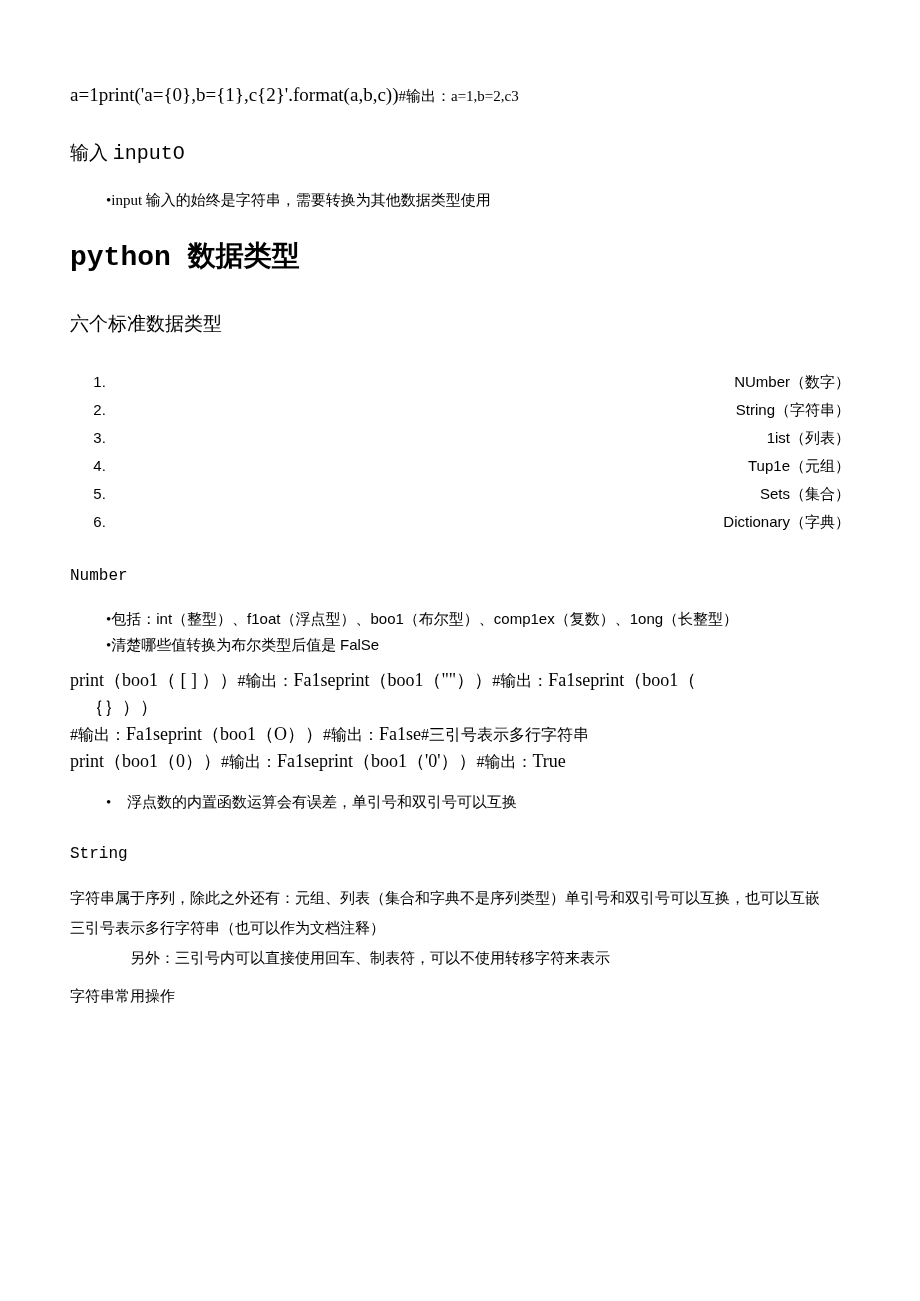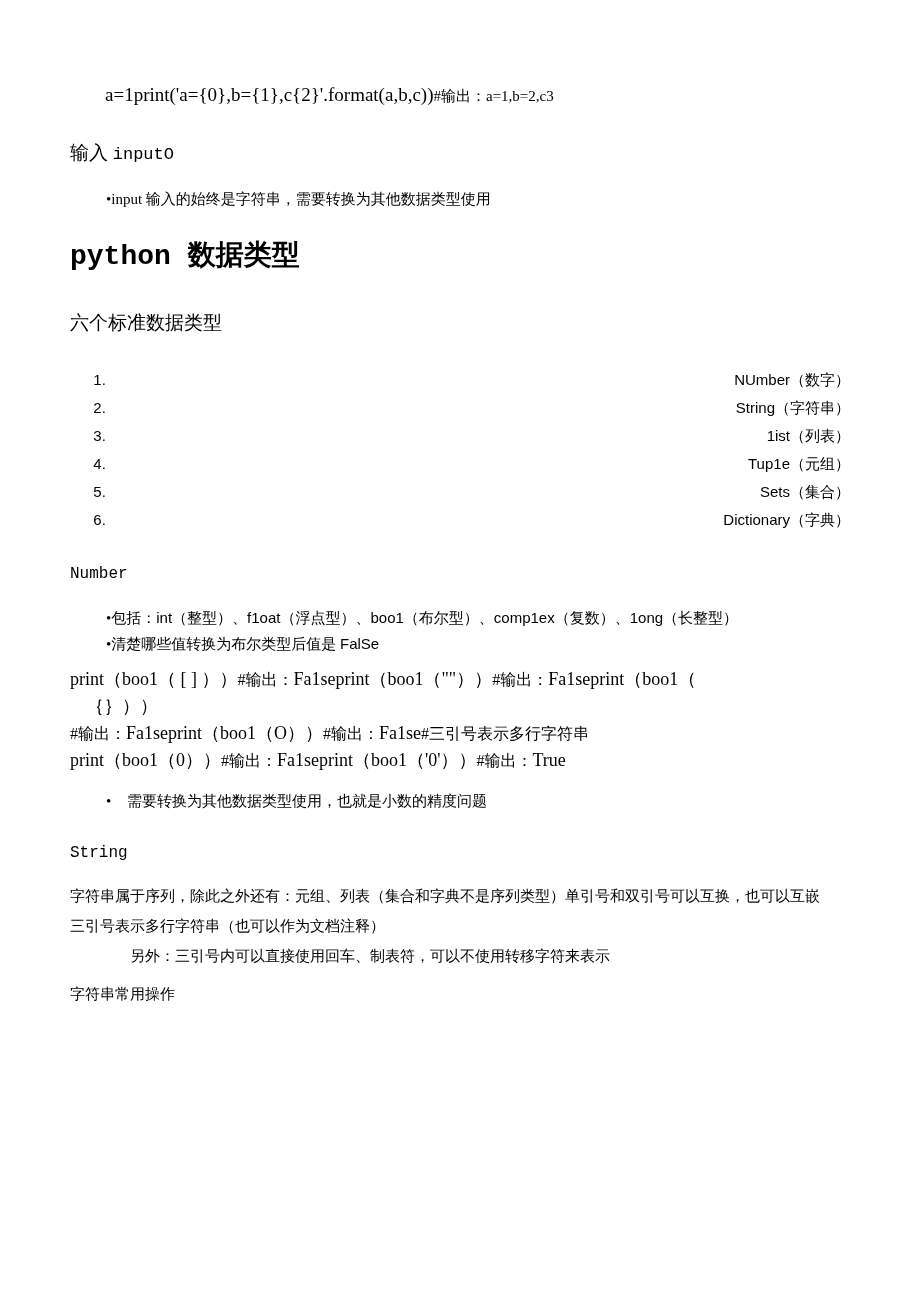--- a/index.html
+++ b/index.html
@@ -15,35 +15,34 @@
   .mono {
     font-family: "Courier New", monospace;
   }
   .sans {
     font-family: Arial, "Helvetica", sans-serif;
   }
   .code-line {
     font-family: "Times New Roman", serif;
     font-size: 19px;
     margin-bottom: 28px;
-    margin-left: 35px;
   }
   .code-line .comment {
     font-family: "SimSun", serif;
     font-size: 15px;
   }
   h2.sub {
     font-family: "SimSun", serif;
     font-weight: normal;
     font-size: 19px;
     margin-top: 18px;
     margin-bottom: 18px;
   }
   h2.sub .mono {
-    font-size: 17px;
+    font-size: 20px;
   }
   h1.main {
     font-family: "Courier New", "SimSun", monospace;
     font-weight: bold;
     font-size: 28px;
     margin-top: 22px;
     margin-bottom: 28px;
   }
   h1.main .cn {
     font-family: "SimSun", serif;
@@ -162,21 +161,21 @@
   </div>
   <div>
     <span class="cn">#输出：</span><span>Fa1seprint（boo1（O））</span><span class="cn">#输出：</span><span>Fa1se</span><span class="cn">#三引号表示多行字符串</span>
   </div>
   <div>
     <span>print（boo1（0））</span><span class="cn">#输出：</span><span>Fa1seprint（boo1（'0'））</span><span class="cn">#输出：</span><span>True</span>
   </div>
 </div>
 
 <ul class="disc-list">
-  <li>需要转换为其他数据类型使用，也就是小数的精度问题</li>
+  <li>浮点数的内置函数运算会有误差，单引号和双引号可以互换</li>
 </ul>
 
 <h4 class="mono-h">String</h4>
 
 <div class="para">字符串属于序列，除此之外还有：元组、列表（集合和字典不是序列类型）单引号和双引号可以互换，也可以互嵌</div>
 <div class="para">三引号表示多行字符串（也可以作为文档注释）</div>
 
 <div class="para indent-block">另外：三引号内可以直接使用回车、制表符，可以不使用转移字符来表示</div>
 
 <div class="para">字符串常用操作</div>

